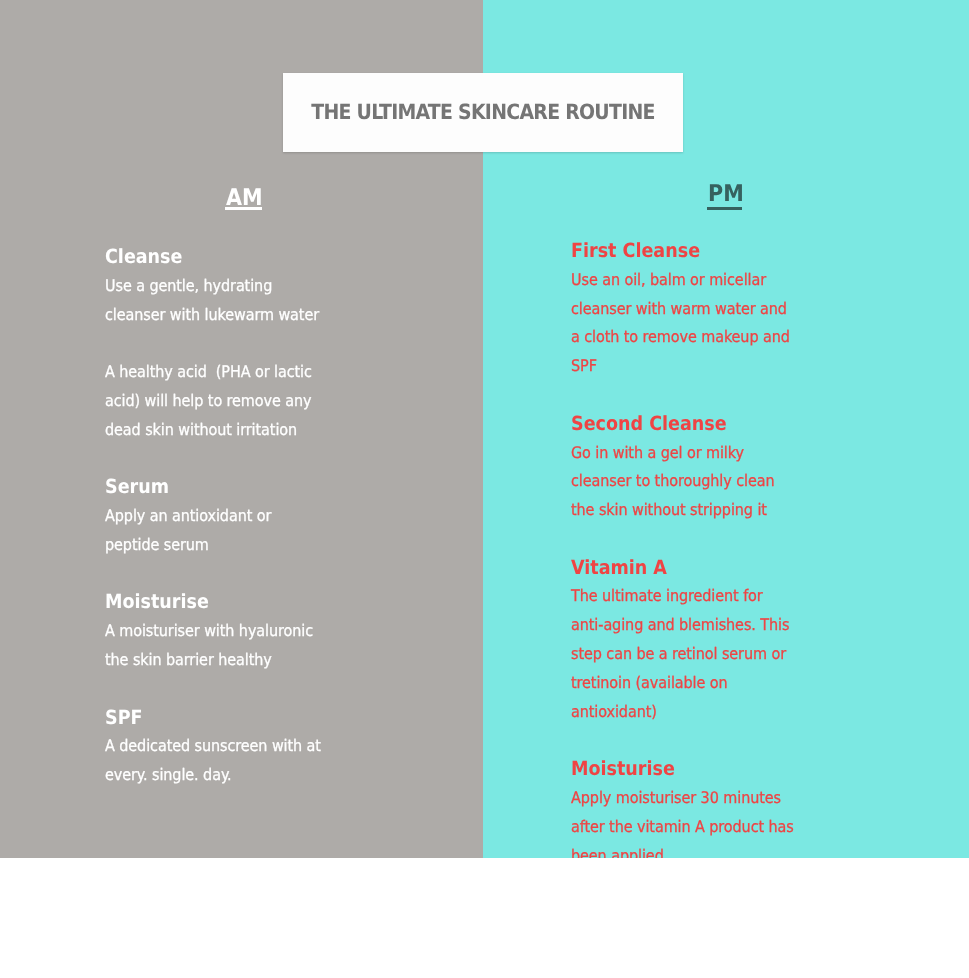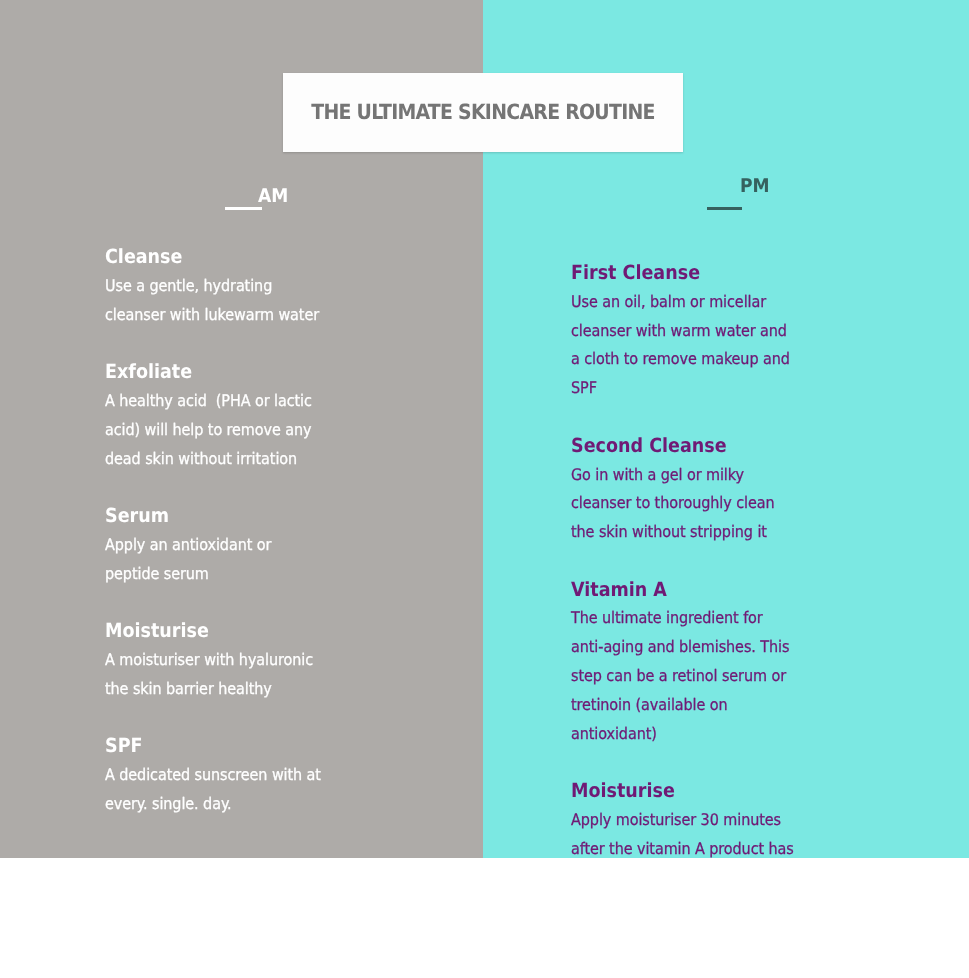--- a/index.html
+++ b/index.html
@@ -10,30 +10,30 @@
   .page{position:relative;width:969px;height:858px;overflow:hidden;}
   .bg-left{position:absolute;left:0;top:0;width:483px;height:978px;background:#aeaba8;}
   .bg-right{position:absolute;left:483px;top:0;width:486px;height:978px;background:#7be8e2;}
 
   .title-box{position:absolute;left:283px;top:73px;width:400px;height:79px;background:#fdfdfd;box-shadow:0 1px 2px rgba(0,0,0,0.16);}
   .title-text{position:absolute;left:283px;top:102px;width:400px;text-align:center;
       font-family:"DejaVu Sans",sans-serif;font-stretch:condensed;
       font-size:21px;font-weight:bold;letter-spacing:-0.72px;line-height:21px;color:#757575;}
 
   .colhead{position:absolute;font-family:"DejaVu Sans",sans-serif;font-stretch:condensed;
-      font-size:19px;font-weight:bold;letter-spacing:0px;margin-left:32px;}
+      font-size:23px;font-weight:bold;letter-spacing:0px;}
   .colhead-rule{position:absolute;height:3.2px;}
   .colhead-rule.am{left:224.5px;top:206.8px;width:37.2px;background:#ffffff;}
   .colhead-rule.pm{left:707.4px;top:206.8px;width:35px;background:#36615f;}
   .colhead.am{left:226px;top:185px;color:#ffffff;}
-  .colhead.pm{left:708px;top:175px;color:#36615f;}
+  .colhead.pm{left:708px;top:181px;color:#36615f;}
 
   .col{position:absolute;}
   .col.am{left:89px;top:243px;color:#ffffff;margin-left:16px;}
-  .col.pm{left:571px;top:259px;color:#701a75;}
+  .col.pm{left:571px;top:237px;color:#ef4444;}
 
   .step{margin-bottom:28.75px;}
   .step-title{font-family:"DejaVu Sans",sans-serif;font-stretch:condensed;
       font-size:19.5px;font-weight:bold;letter-spacing:0px;line-height:28.8px;white-space:nowrap;}
   .step-body{font-family:"DejaVu Sans",sans-serif;font-stretch:condensed;
       font-size:16px;font-weight:400;letter-spacing:-0.08px;line-height:28.8px;white-space:pre;-webkit-text-stroke:0.28px currentColor;}
 
   .handle-box{position:absolute;left:382px;top:907.5px;width:204px;height:35.5px;background:#fcfbfb;box-shadow:0 1px 2px rgba(0,0,0,0.16);}
   .handle-text{position:absolute;left:370px;top:907.5px;width:204px;height:35.5px;line-height:35.5px;text-align:center;
       font-family:"DejaVu Sans",sans-serif;font-stretch:condensed;
@@ -54,21 +54,20 @@
   <div class="colhead pm">PM</div>
   <div class="colhead-rule pm"></div>
 
   <div class="col am" id="am-col">
       <div class="step">
         <div class="step-title">Cleanse</div>
         <div class="step-body">Use a gentle, hydrating</div>
         <div class="step-body">cleanser with lukewarm water</div>
       </div>
       <div class="step">
-        <div class="step-title">Exfoliate</div>
         <div class="step-body">A healthy acid  (PHA or lactic</div>
         <div class="step-body">acid) will help to remove any</div>
         <div class="step-body">dead skin without irritation</div>
       </div>
       <div class="step">
         <div class="step-title">Serum</div>
         <div class="step-body">Apply an antioxidant or</div>
         <div class="step-body">peptide serum</div>
       </div>
       <div class="step">

